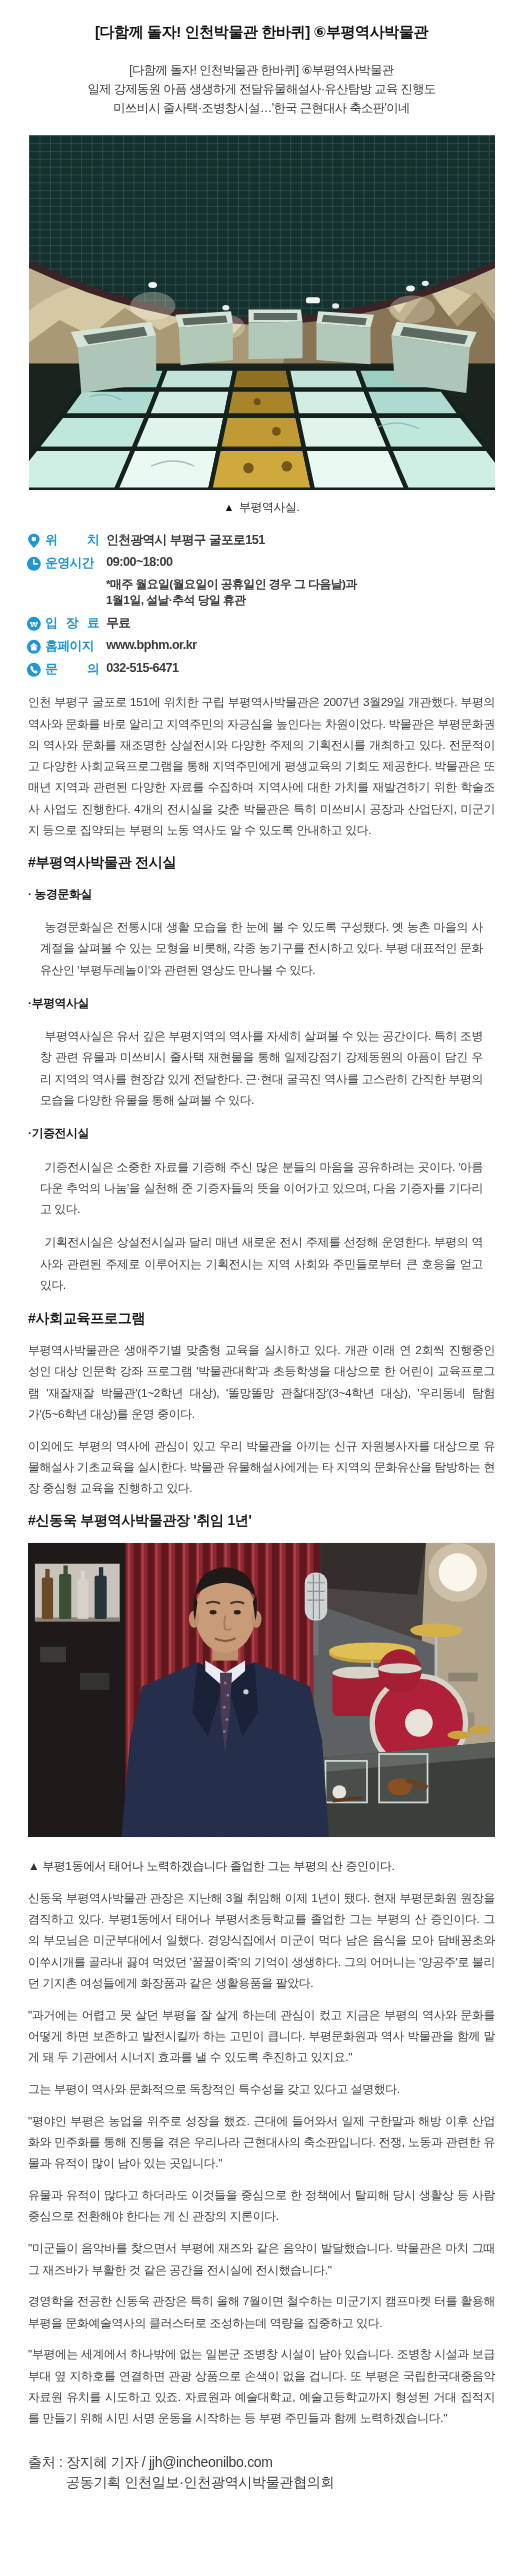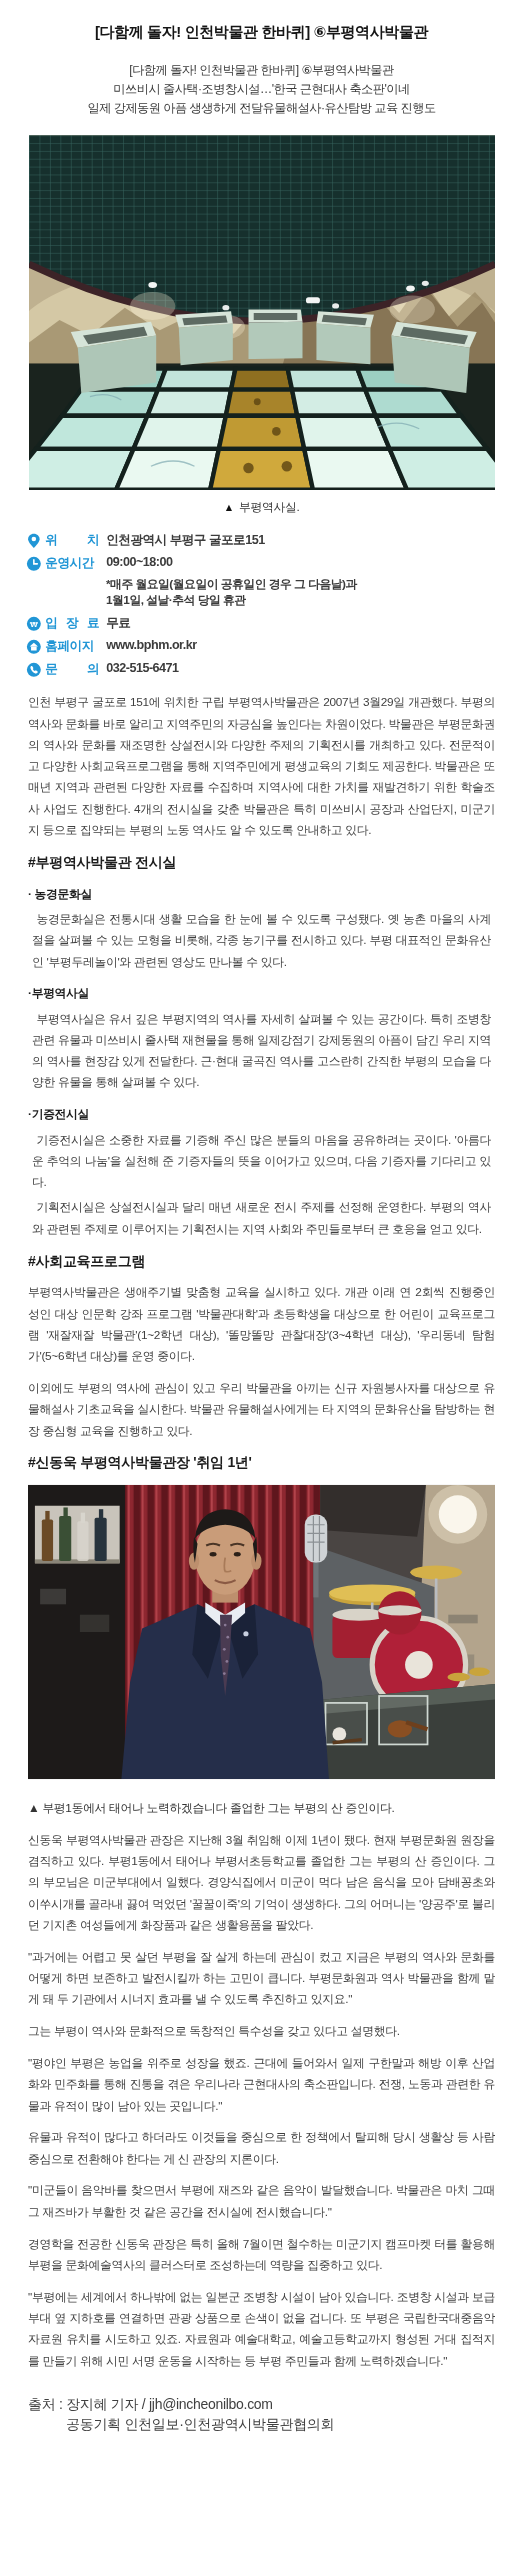--- a/index.html
+++ b/index.html
@@ -15,35 +15,35 @@
   .info-ic{width:15.7px;height:15.7px;flex:0 0 15.7px;margin-top:0.9px;}
   .info-label{color:#2196d6;font-weight:bold;width:54px;margin-left:3.5px;flex:0 0 54px;
               text-align:justify;text-align-last:justify;letter-spacing:-0.4px;}
   .info-value{color:#3c3c3c;font-weight:bold;margin-left:7px;letter-spacing:-0.5px;}
   .info-notes{margin:-2.6px 0 6.1px 80px;font-weight:bold;color:#3c3c3c;font-size:11.8px;line-height:16.6px;letter-spacing:-0.5px;}
   .article{margin:0 28px;font-size:11.8px;line-height:21.3px;text-align:justify;color:#3f3f3f;letter-spacing:-0.3px;}
   .article p{margin:10.5px 0 0;}
   .article p.first{margin-top:14px;}
   .sec-h{font-size:14px;font-weight:bold;color:#1d1d1d;margin:19px 0 0;letter-spacing:-0.3px;}
   .room-name{font-weight:bold;color:#1d1d1d;margin:10.5px 0 0;}
-  .room-text{margin:4px !important;text-indent:4.4px;}
+  .room-text{margin:12px !important;text-indent:4.4px;font-family:Liberation Serif, serif;}
   .caption2{margin:8.7px 0 0;text-align:left;font-size:11.8px;letter-spacing:-0.3px;color:#333;}
   .source{margin:22.6px 0 26px;line-height:20px;font-size:14px;color:#3f3f3f;}
   .source .l2{padding-left:38px;}
   .photo2wrap{margin:10.5px auto 0;width:467px;}
 </style>
 </head>
 <body>
 
 <div class="page-title">[다함께 돌자! 인천박물관 한바퀴] ⑥부평역사박물관</div>
 
 <div class="subtitle">
   <div>[다함께 돌자! 인천박물관 한바퀴] ⑥부평역사박물관</div>
+  <div>일제 강제동원 아픔 생생하게 전달유물해설사·유산탐방 교육 진행도</div>
   <div>미쓰비시 줄사택·조병창시설…'한국 근현대사 축소판'이네</div>
-  <div>일제 강제동원 아픔 생생하게 전달유물해설사·유산탐방 교육 진행도</div>
 </div>
 
 <div class="photo" style="width:466px">
 <svg width="466" height="355" viewBox="0 0 535 407">
   <defs>
     <pattern id="ceilgrid" width="12" height="9" patternUnits="userSpaceOnUse">
       <rect width="12" height="9" fill="#16302d"></rect>
       <path d="M0 0H12M0 0V9" stroke="#35625c" stroke-width="1.2"></path>
     </pattern>
   </defs>

